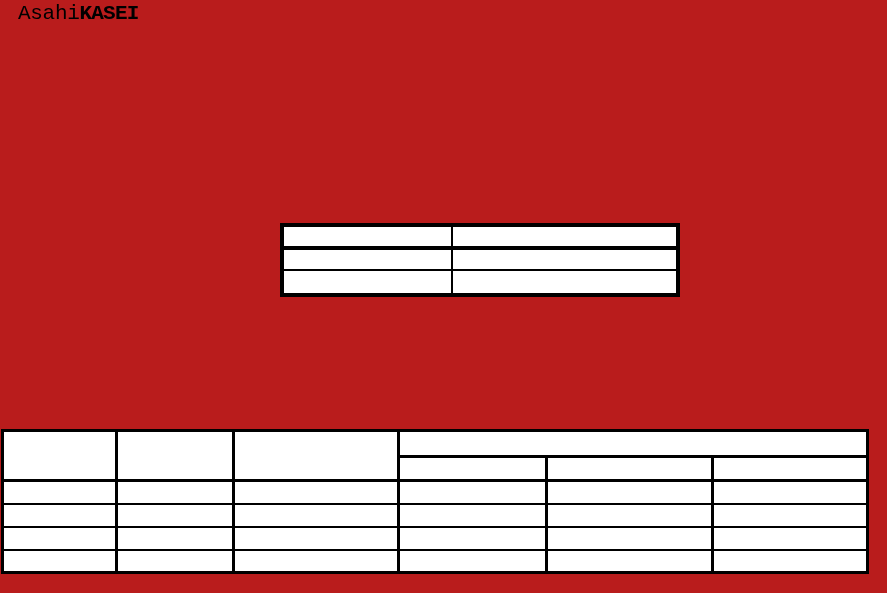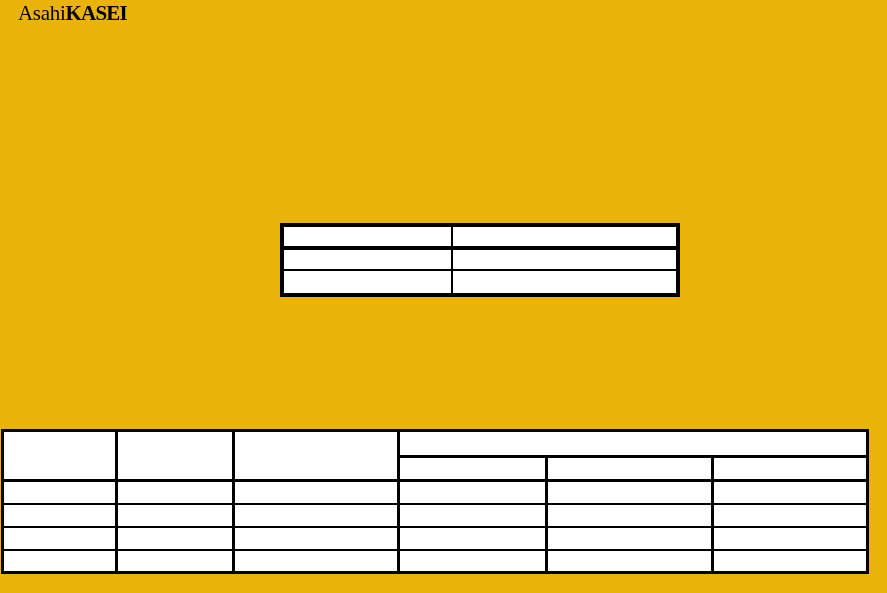--- a/index.html
+++ b/index.html
@@ -1,22 +1,22 @@
 <!DOCTYPE html>
 <html><head>
 <meta charset="utf-8">
 <style>
   * { margin: 0; padding: 0; box-sizing: border-box; }
   html, body { background: #ffffff; }
   .page {
     position: relative;
     width: 887px;
     height: 593px;
-    background: #eab308;
-    font-family: Liberation Serif, serif;
+    background: #b91c1c;
+    font-family: Liberation Mono, monospace;
     overflow: hidden;
     color: #000000;
   }
   .logo {
     position: absolute;
     left: 18px;
     top: 2px;
     font-size: 21px;
     line-height: 1.1;
     letter-spacing: -0.3px;

